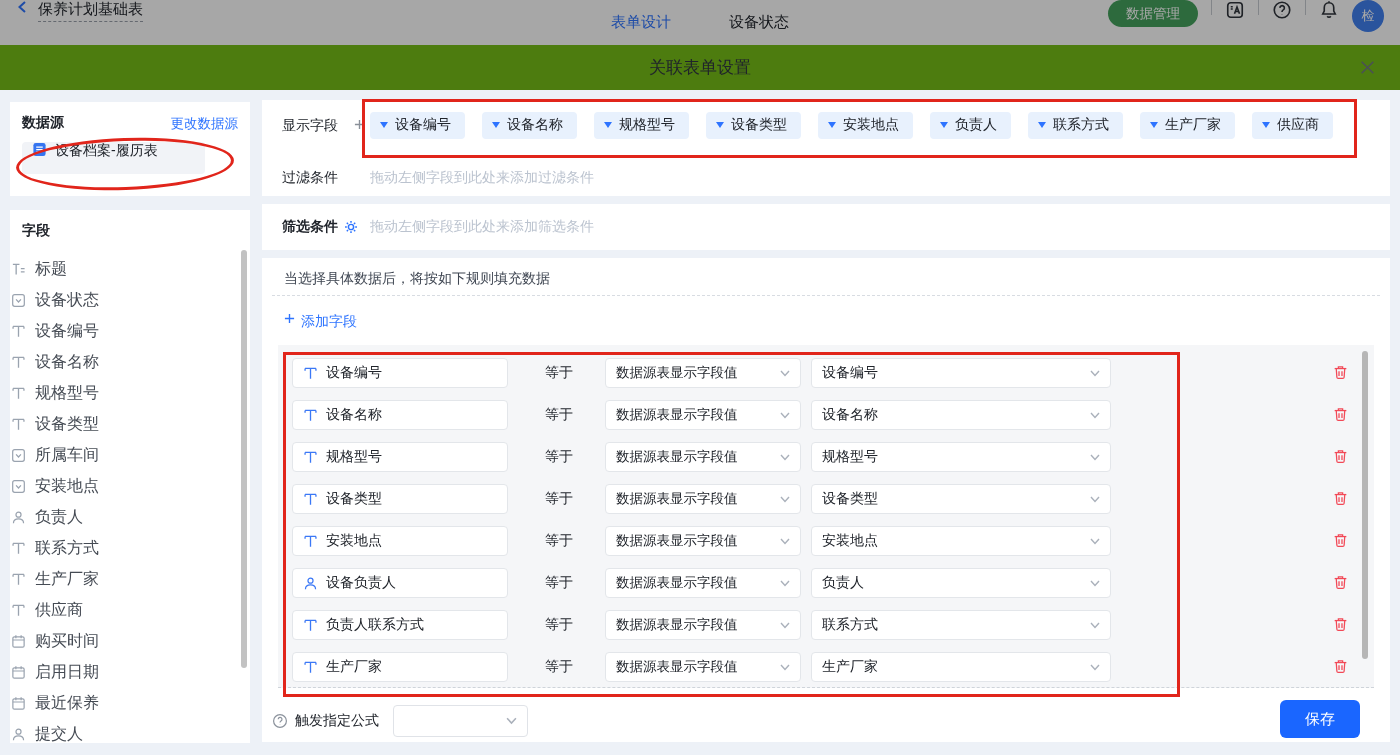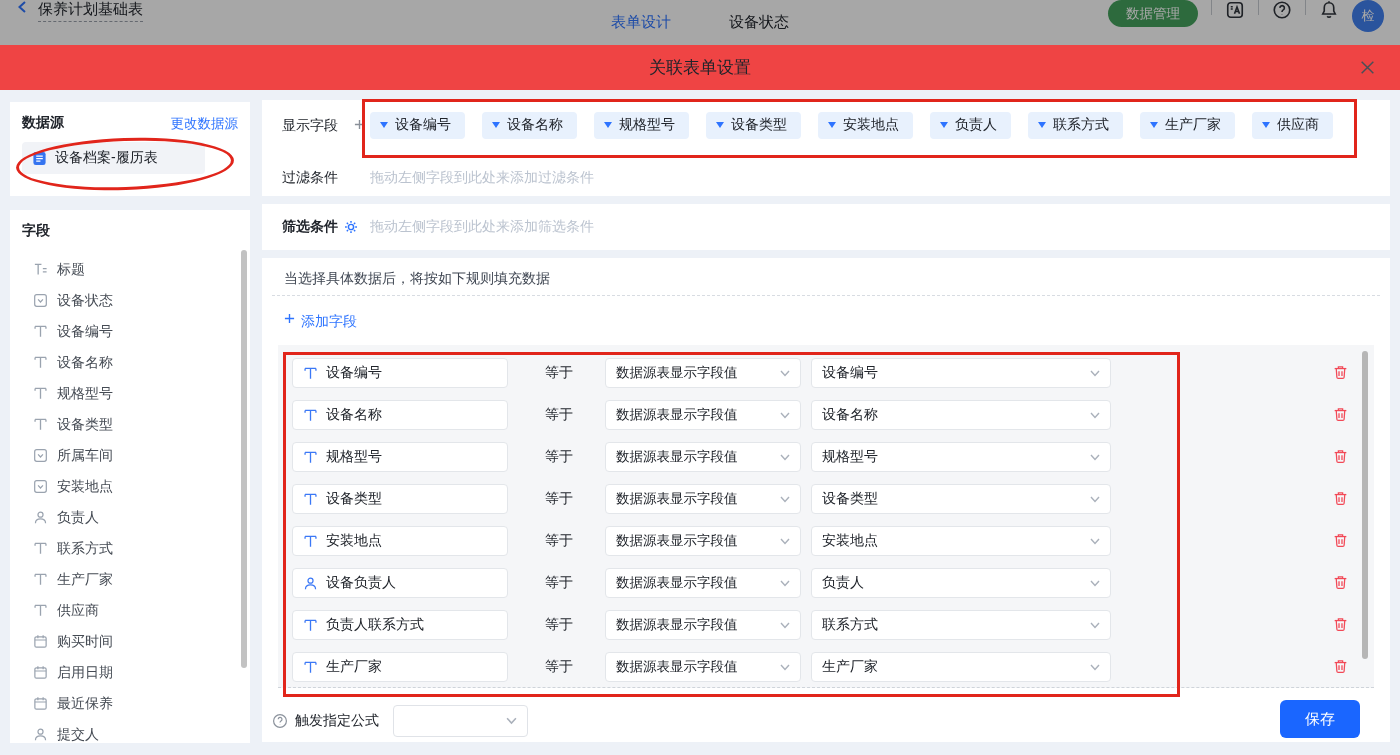--- a/index.html
+++ b/index.html
@@ -19,42 +19,42 @@
   .hdr-right{position:absolute;right:16px;top:0;height:53px;display:flex;align-items:flex-start;gap:13px}
   .pill{height:27px;padding:0 18px;border-radius:14px;background:#45a35e;color:#fff;font-size:13.5px;
         display:flex;align-items:center;justify-content:center}
   .vsep{width:1px;height:15px;background:#c7cbd1}
   .hicon{color:#30353c}
   .avatar{width:32px;height:32px;border-radius:50%;background:#4080f0;color:#fff;font-size:13px;
           display:flex;align-items:center;justify-content:center}
   .hdr-dim{position:absolute;inset:0;background:rgba(0,0,0,.345);pointer-events:none}
 
   
-  .mbar{position:absolute;left:0;top:45px;width:1400px;height:45px;background:#ef4444}
+  .mbar{position:absolute;left:0;top:45px;width:1400px;height:45px;background:#4d7c0f}
   .mtitle{position:absolute;left:0;right:0;top:0;height:45px;display:flex;align-items:center;justify-content:center;
           font-size:17px;font-weight:500;color:#20242b}
   .mclose{position:absolute;right:24px;top:14px;color:#4a4f57;cursor:pointer}
 
   
   .card{position:absolute;background:#fff;border-radius:0}
 
   
   #card-ds{left:10px;top:102px;width:240px;height:94px}
   .panel-title{position:absolute;left:12px;top:12px;font-weight:700;font-size:14px;color:#20242b}
   .change-link{position:absolute;right:12px;top:13px;color:#2e74ff;font-size:13.5px;cursor:pointer}
   .ds-row{position:absolute;left:12px;top:40px;width:183px;height:32px;background:#f1f3f7;border-radius:4px;
-          display:flex;align-items:center;gap:8px;padding:0 10px;cursor:pointer}
+          display:flex;gap:8px;padding:0 10px;cursor:pointer}
   .ds-row .lbl{font-size:14px;color:#20242b}
   .ellipse-anno{position:absolute;left:6px;top:36px;width:218px;height:52px;border:3px solid #e1251b;
                 border-radius:50%;transform:rotate(-2deg);pointer-events:none;z-index:20}
 
   
   #card-fields{left:10px;top:210px;width:240px;height:533px;overflow:hidden}
   .flist{position:absolute;left:0;top:44px;right:0;list-style:none}
-  .f-item{height:31px;display:flex;align-items:center;gap:9px;padding-left:22px;color:#454b54;font-size:14px;cursor:grab}
+  .f-item{height:31px;display:flex;align-items:center;gap:9px;color:#454b54;font-size:16px;cursor:grab}
   .f-item .fic{width:16px;height:16px;color:#9aa3af;display:flex;align-items:center;justify-content:center}
   .fic svg{display:none}
   .f-item[data-type="heading"] .ic-heading,.f-item[data-type="select"] .ic-select,
   .f-item[data-type="text"] .ic-text,.f-item[data-type="person"] .ic-person,
   .f-item[data-type="date"] .ic-date{display:block}
   .sb-thumb{position:absolute;right:3px;top:40px;width:6px;height:418px;background:#c2c2c2;border-radius:3px}
 
   
   #card-a{left:262px;top:100px;width:1128px;height:96px}
   .rowlab{position:absolute;left:20px;font-weight:500;font-size:14px;color:#20242b}

